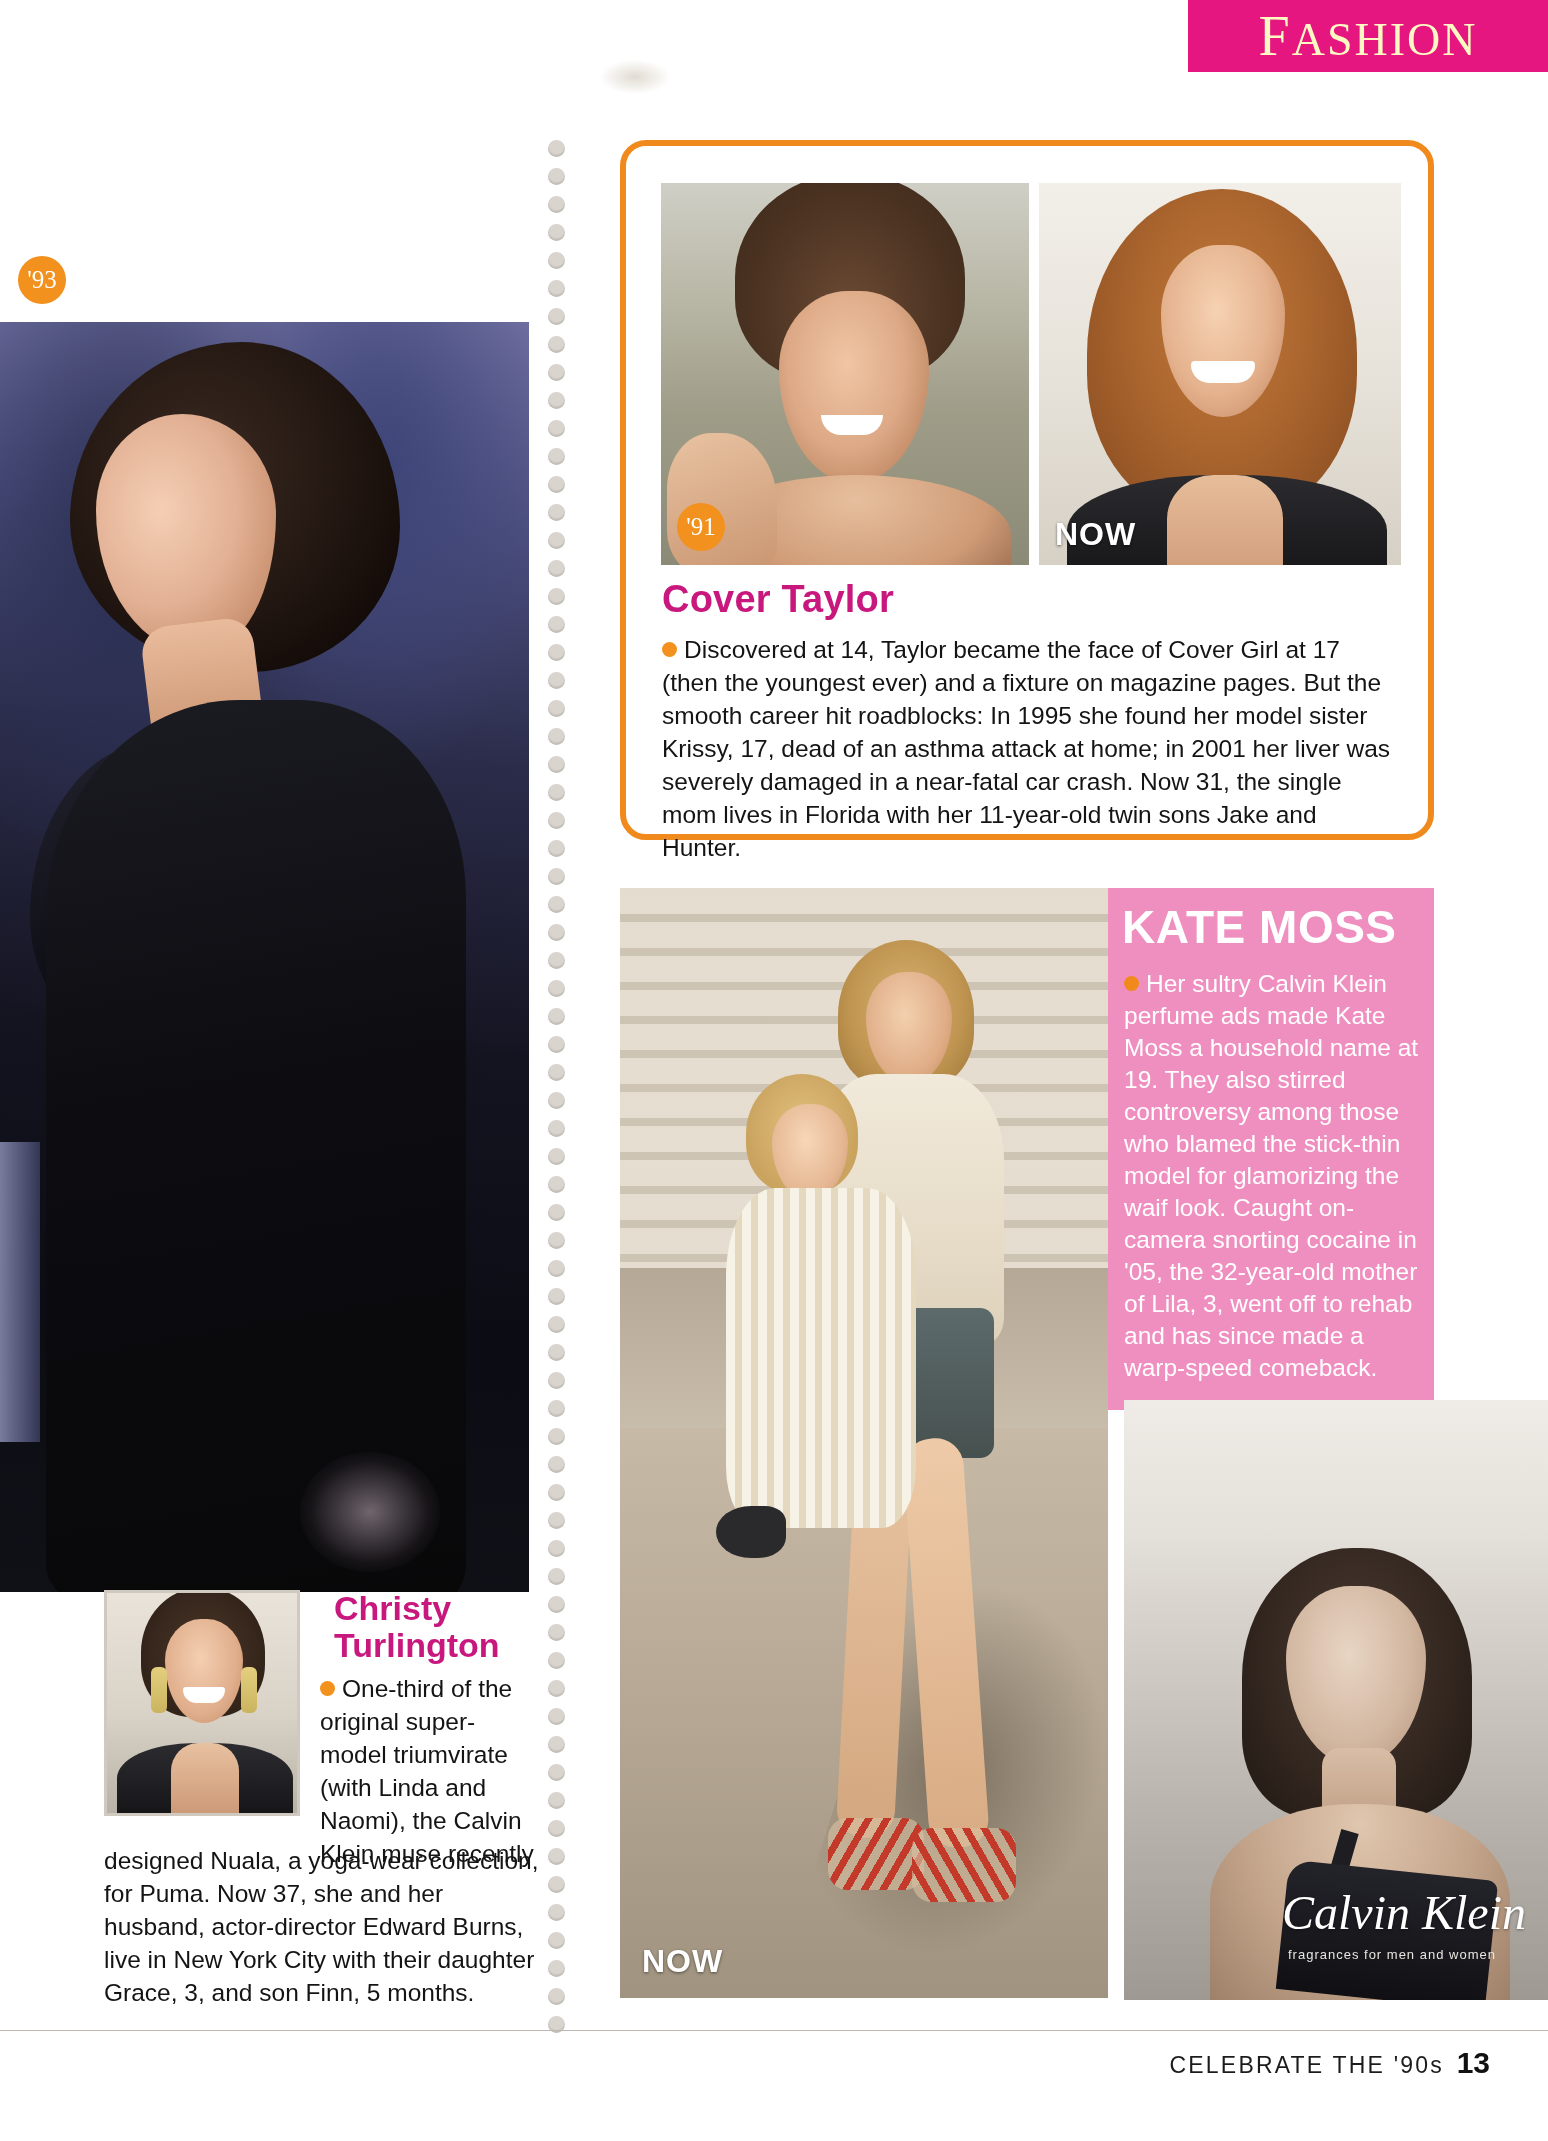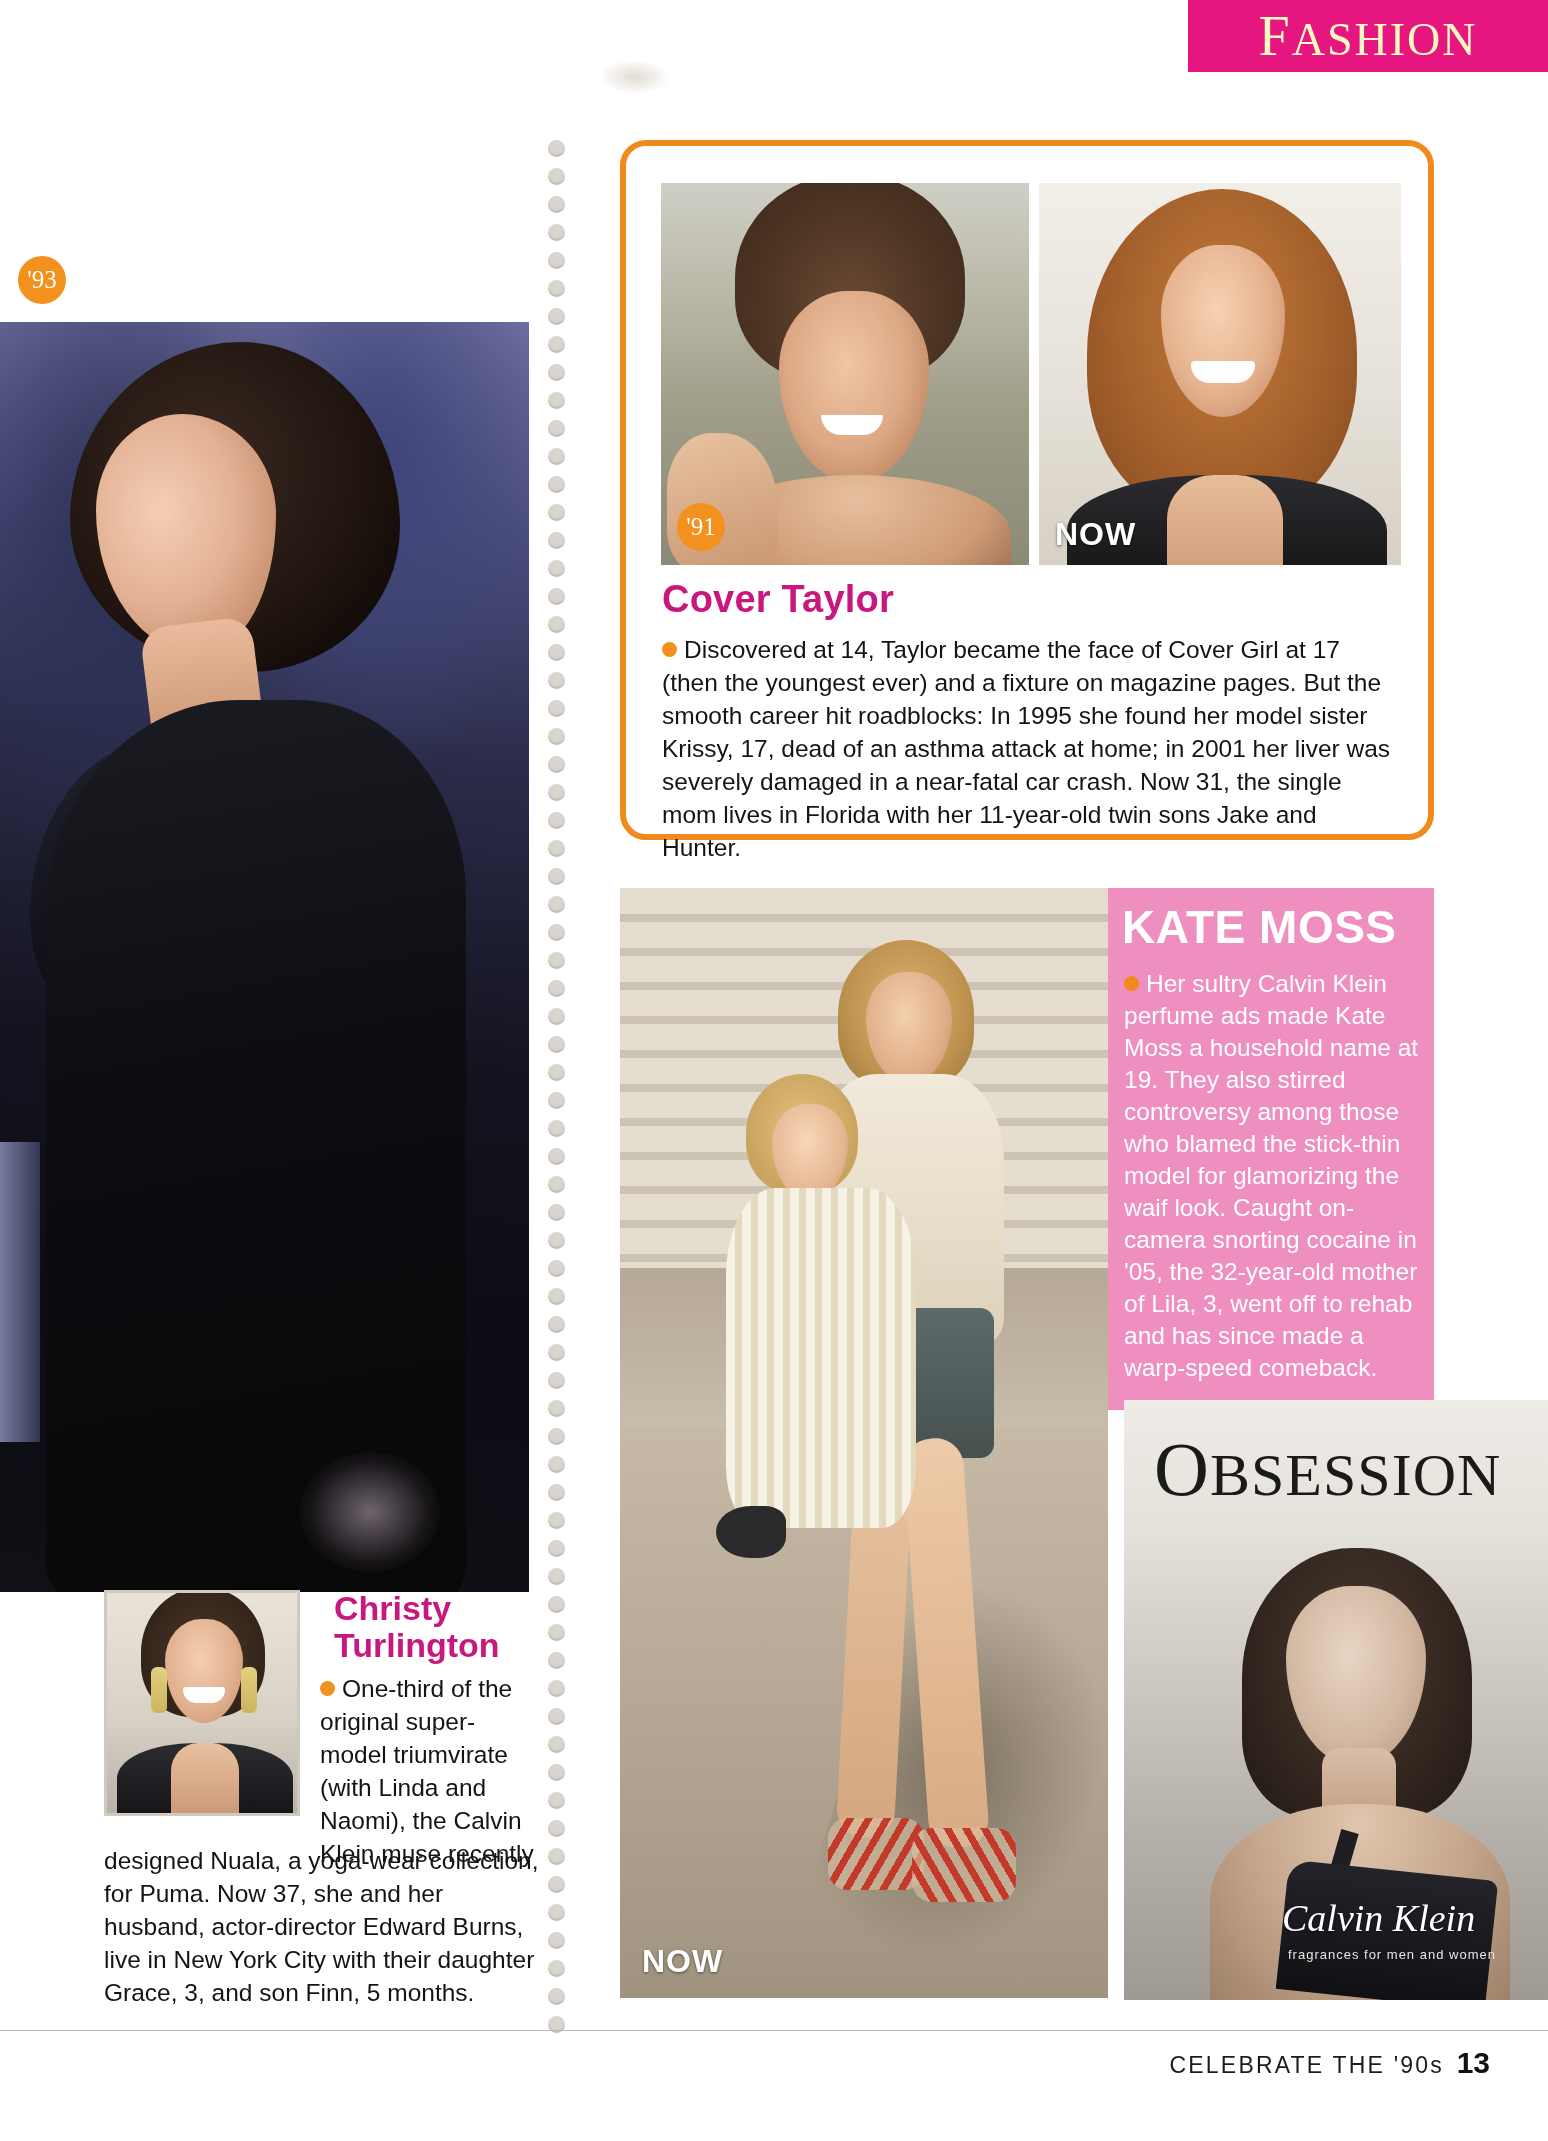--- a/index.html
+++ b/index.html
@@ -457,21 +457,21 @@
   .obs-strap {
     position: absolute; left: 206px; top: 430px; width: 18px; height: 80px;
     background: #1d1d22; transform: rotate(16deg);
   }
   .obs-ck {
     position: absolute;
     left: 158px;
     bottom: 60px;
     font-family: "Liberation Serif", serif;
     font-style: italic;
-    font-size: 38px;
+    font-size: 48px;
     color: #ffffff;
     text-shadow: 0 1px 3px rgba(0,0,0,0.4);
   }
   .obs-ck-sub {
     position: absolute;
     left: 164px;
     bottom: 38px;
     font-family: "Liberation Sans", sans-serif;
     font-size: 13px;
     letter-spacing: 1px;
@@ -741,23 +741,20 @@
 </div>
 
 <div class="kate-panel">
   <div class="kate-title">KATE MOSS</div>
   <div class="kate-body">
     <span class="bullet-dot-white"></span><span>Her sultry Calvin Klein perfume ads made Kate Moss a household name at 19. They also stirred controversy among those who blamed the stick-thin model for glamorizing the waif look. Caught on-camera snorting cocaine in '05, the 32-year-old mother of Lila, 3, went off to rehab and has since made a warp-speed comeback.</span>
   </div>
 </div>
 
 <div class="obsession">
-  <div class="obs-title">
-    <span><span class="cap">O</span>BSESSION</span>
-  </div>
   <div class="obs-hair"></div>
   <div class="obs-face"></div>
   <div class="obs-neck"></div>
   <div class="obs-shoulders"></div>
   <div class="obs-strap"></div>
   <div class="obs-top"></div>
   <div class="obs-ck">Calvin Klein</div>
   <div class="obs-ck-sub">fragrances for men and women</div>
 </div>
 <div class="badge-93">'93</div>

